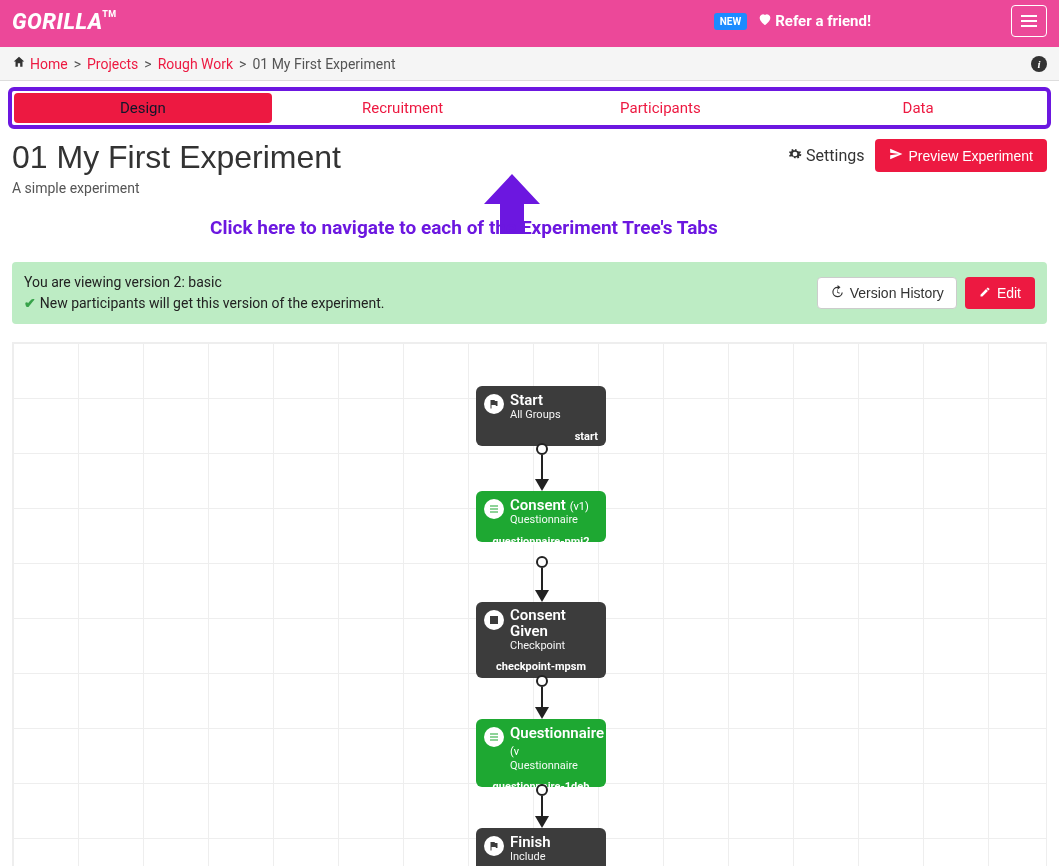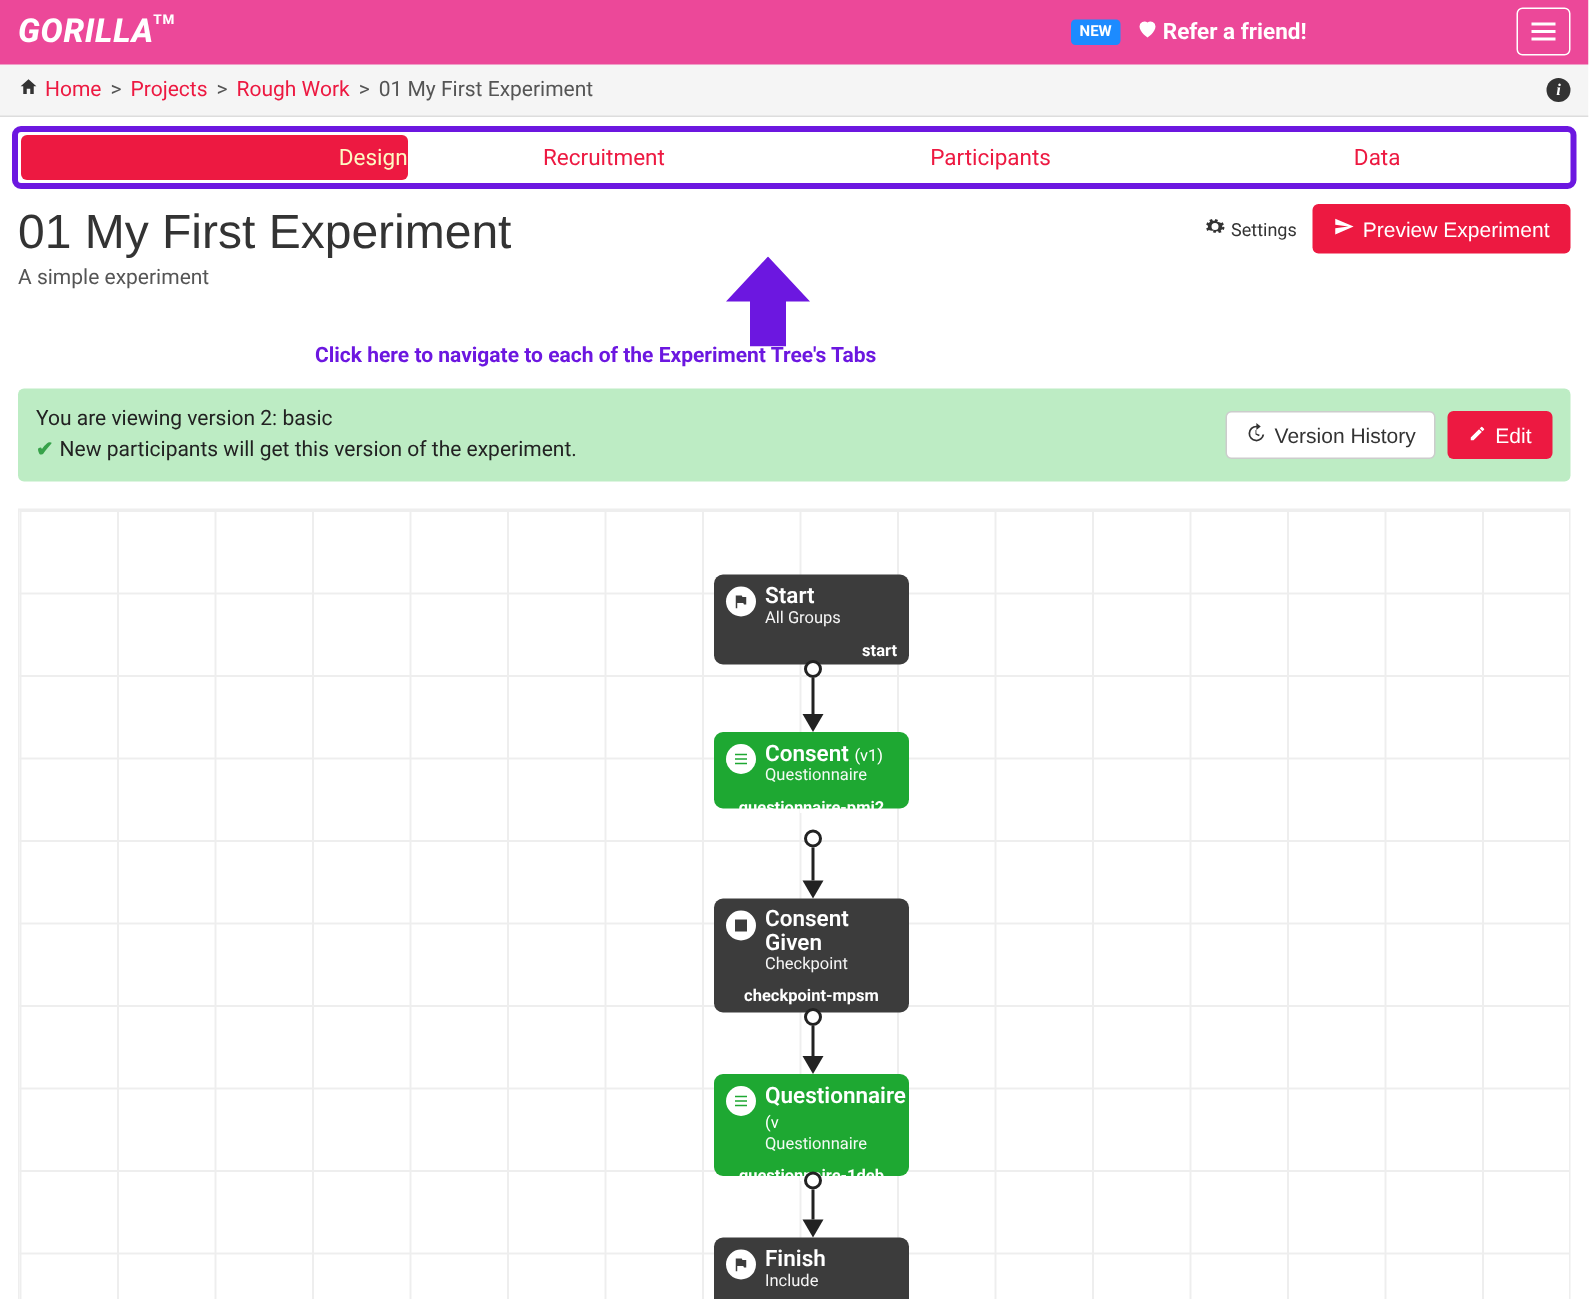--- a/index.html
+++ b/index.html
@@ -6,40 +6,40 @@
   body { font-family: -apple-system, "Segoe UI", Roboto, "Helvetica Neue", Arial, sans-serif; font-size: 14px; color: #333; background: #fff; width: 1059px; }
   .topbar { background: #ec4899; height: 42px; display: flex; align-items: center; padding: 0 12px; color: #fff; }
   .brand { font-weight: 800; font-size: 22px; letter-spacing: 0.5px; position: relative; font-style: italic; }
   .brand-tm { font-size: 9px; position: absolute; top: 0; right: -14px; font-style: normal; }
   .topbar-spacer { flex: 1; }
   .new-badge { background: #1c8bff; color: #fff; font-weight: 700; font-size: 10px; padding: 3px 6px; border-radius: 3px; margin-right: 10px; }
   .refer { display: flex; align-items: center; gap: 2px; font-weight: 700; font-size: 15px; margin-right: 140px; cursor: pointer; }
   .hamburger { width: 36px; height: 32px; border: 1.5px solid #fff; border-radius: 4px; display: flex; align-items: center; justify-content: center; cursor: pointer; }
   .hamburger-lines { width: 16px; height: 12px; display: flex; flex-direction: column; justify-content: space-between; }
   .hamburger-lines span { display: block; height: 2px; background: #fff; }
-  .breadcrumbbar { background: #f5f5f5; border-top: 1px solid #ec4899; border-bottom: 1px solid #ddd; padding: 8px 12px; display: flex; align-items: center; font-size: 14px; }
+  .breadcrumbbar { background: #f5f5f5; border-top: 5px solid #ec4899; border-bottom: 1px solid #ddd; padding: 8px 12px; display: flex; align-items: center; font-size: 14px; }
   .breadcrumbbar a { color: #ed1941; text-decoration: none; }
   .bc-sep { margin: 0 6px; color: #555; }
   .bc-current { color: #555; }
   .info-icon { margin-left: auto; font-weight: 700; font-family: Georgia, serif; cursor: pointer; background: #333; color: #fff; width: 16px; height: 16px; border-radius: 50%; display: inline-flex; align-items: center; justify-content: center; font-size: 11px; font-style: italic; }
   .tabrow-wrap { padding: 6px 8px 0 8px; }
   .tabrow { border: 4px solid #6c17e0; border-radius: 6px; display: flex; background: #fff; }
   .tab { flex: 1; text-align: center; padding: 8px 0; font-size: 15px; cursor: pointer; }
-  .tab.active { background: #ed1941; color: #fef9c3; border-radius: 4px; margin: 2px; padding: 6px 0; text-align: right; }
+  .tab.active { background: #ed1941; color: #0f172a; border-radius: 4px; margin: 2px; padding: 6px 0; }
   .tab.inactive { color: #ed1941; }
   .titlerow { display: flex; align-items: flex-start; padding: 10px 12px 0 12px; }
   .page-title { font-size: 32px; font-weight: 400; font-family: Arial, "Helvetica Neue", sans-serif; }
   .titlerow-right { margin-left: auto; display: flex; align-items: center; gap: 10px; }
-  .settings-link { display: flex; align-items: center; gap: 4px; color: #333; cursor: pointer; font-size: 12px; }
+  .settings-link { display: flex; align-items: center; gap: 4px; color: #333; cursor: pointer; font-size: 16px; }
   .gear-icon { width: 14px; height: 14px; }
   .btn-red { background: #ed1941; color: #fff; border: none; padding: 8px 14px; border-radius: 4px; font-size: 14px; cursor: pointer; display: inline-flex; align-items: center; gap: 6px; }
   .subtitle { padding: 4px 12px 8px 12px; color: #555; font-size: 14px; }
   .annotation-wrap { position: relative; height: 58px; }
   .annotation-arrow { position: absolute; left: 484px; top: -30px; }
-  .annotation-text { position: absolute; left: 210px; top: 28px; color: #6c17e0; font-weight: 700; font-size: 14px; }
+  .annotation-text { position: absolute; left: 210px; top: 12px; color: #6c17e0; font-weight: 700; font-size: 19px; }
   .version-banner { margin: 0 12px 18px 12px; background: #bdecc4; border-radius: 4px; padding: 10px 12px; display: flex; align-items: center; font-size: 14px; color: #222; }
   .version-text { line-height: 1.5; }
   .check-icon { color: #37a24a; margin-right: 4px; font-weight: 700; }
   .version-actions { margin-left: auto; display: flex; gap: 8px; }
   .btn-white { background: #fff; color: #333; border: 1px solid #ccc; padding: 6px 12px; border-radius: 4px; font-size: 14px; cursor: pointer; display: inline-flex; align-items: center; gap: 6px; }
   .canvas { margin: 0 12px; position: relative; height: 560px; background-image: linear-gradient(#eee 1px, transparent 1px), linear-gradient(90deg, #eee 1px, transparent 1px); background-size: 65px 55px; background-position: 0 0; border: 1px solid #eee; overflow: hidden; }
   .node { position: absolute; width: 130px; border-radius: 6px; color: #fff; padding: 6px 8px 4px 8px; font-size: 12px; }
   .node.dark { background: #3c3c3c; }
   .node.green { background: #1ea832; }
   .node-head { display: flex; gap: 6px; align-items: flex-start; }

